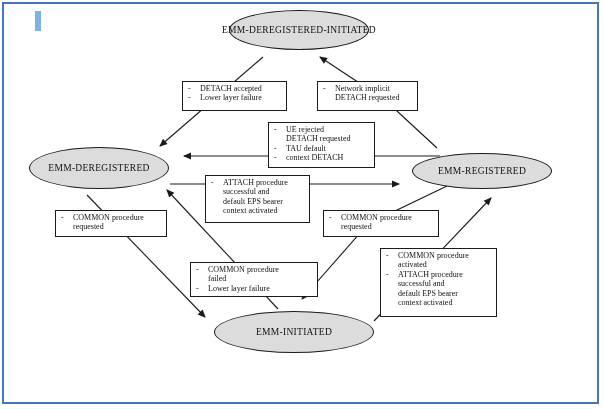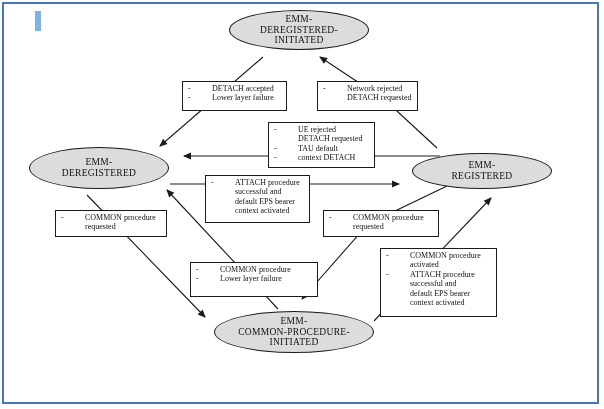--- a/index.html
+++ b/index.html
@@ -9,25 +9,25 @@
   }
   #frame{position:absolute;left:2px;top:2px;width:597px;height:402px;border:2px solid #4674c1;box-sizing:border-box;}
   #cursor-bar{position:absolute;left:35px;top:11px;width:6px;height:20px;background:#7fb2e4;}
   #wires{position:absolute;left:0;top:0;}
   .tbox{
     position:absolute;background:#ffffff;border:1px solid #1a1a1a;box-sizing:border-box;
     font-size:8px;line-height:1.18;padding:2px 2px 1px 3px;
   }
   .bullet{display:flex;align-items:flex-start;}
   .dash{width:12px;flex:0 0 12px;padding-left:2px;}
-  .bt{flex:1 1 auto;margin-left:12px;}
+  .bt{flex:1 1 auto;}
   .bt div{white-space:nowrap;}
   .state{
     position:absolute;background:#dcdcdc;border:1.4px solid #1a1a1a;border-radius:50%;
-    box-sizing:border-box;display:flex;flex-direction:column;align-items:center;justify-content:center;
+    box-sizing:border-box;display:flex;flex-direction:row;align-items:center;justify-content:center;
     font-size:9.5px;line-height:1.12;letter-spacing:0.3px;text-align:center;
   }
   .state div{white-space:nowrap;}
 </style>
 </head>
 <body>
 
 <div id="canvas">
   <svg id="wires" width="604" height="409" viewBox="0 0 604 409">
       <defs>
@@ -57,21 +57,21 @@
         <span class="dash">-</span>
         <span class="bt">
           <div>Lower layer failure</div>
         </span>
       </div>
     </div>
     <div class="tbox" style="left: 317px; top: 81px; width: 101px; height: 30px;">
       <div class="bullet">
         <span class="dash">-</span>
         <span class="bt">
-          <div>Network rejected</div>
+          <div>Network implicit</div>
           <div>DETACH requested</div>
         </span>
       </div>
     </div>
     <div class="tbox" style="left: 268px; top: 122px; width: 107px; height: 46px;">
       <div class="bullet">
         <span class="dash">-</span>
         <span class="bt">
           <div>UE rejected</div>
           <div>DETACH requested</div>
@@ -117,20 +117,21 @@
           <div>COMMON procedure</div>
           <div>requested</div>
         </span>
       </div>
     </div>
     <div class="tbox" style="left: 190px; top: 262px; width: 128px; height: 35px;">
       <div class="bullet">
         <span class="dash">-</span>
         <span class="bt">
           <div>COMMON procedure</div>
+          <div>failed</div>
         </span>
       </div>
       <div class="bullet">
         <span class="dash">-</span>
         <span class="bt">
           <div>Lower layer failure</div>
         </span>
       </div>
     </div>
     <div class="tbox" style="left: 380px; top: 248px; width: 117px; height: 69px;">
@@ -159,16 +160,15 @@
     <div class="state" style="left: 29px; top: 147px; width: 140px; height: 42px; background: rgb(220, 220, 220); border-color: rgb(26, 26, 26);">
       <div>EMM-</div>
       <div>DEREGISTERED</div>
     </div>
     <div class="state" style="left: 412px; top: 153px; width: 140px; height: 36px; background: rgb(220, 220, 220); border-color: rgb(26, 26, 26);">
       <div>EMM-</div>
       <div>REGISTERED</div>
     </div>
     <div class="state" style="left: 214px; top: 311px; width: 160px; height: 42px; background: rgb(220, 220, 220); border-color: rgb(26, 26, 26);">
       <div>EMM-</div>
-      <div>COMMON-PROCEDURE-</div>
       <div>INITIATED</div>
     </div>
   </div>
 
 </body></html>

